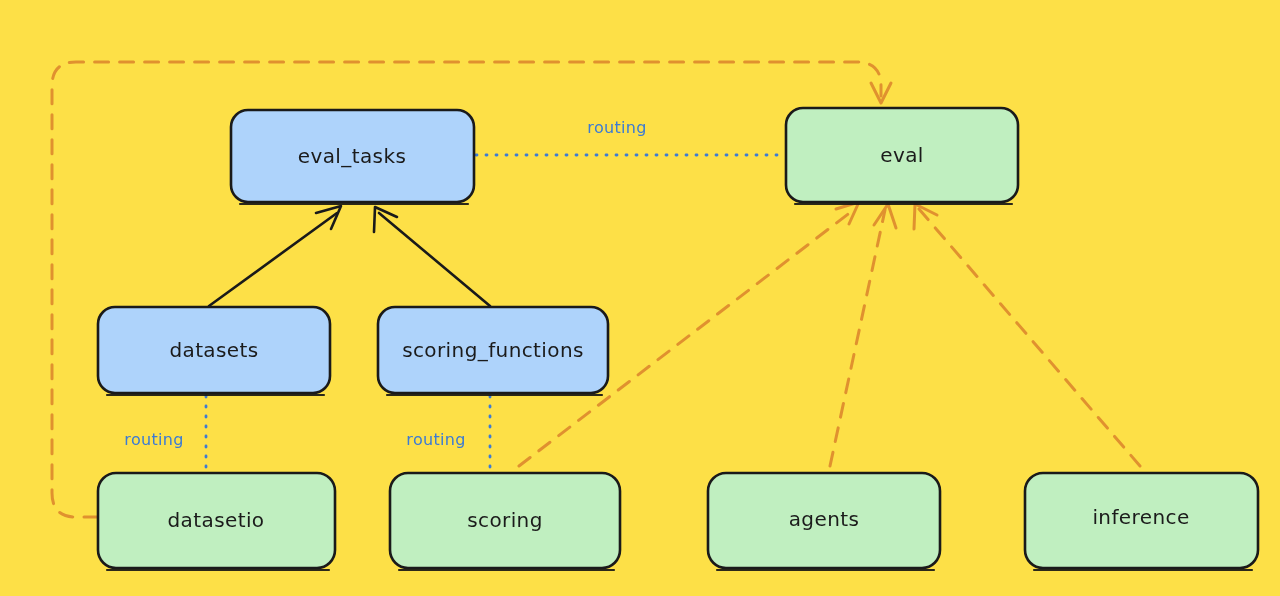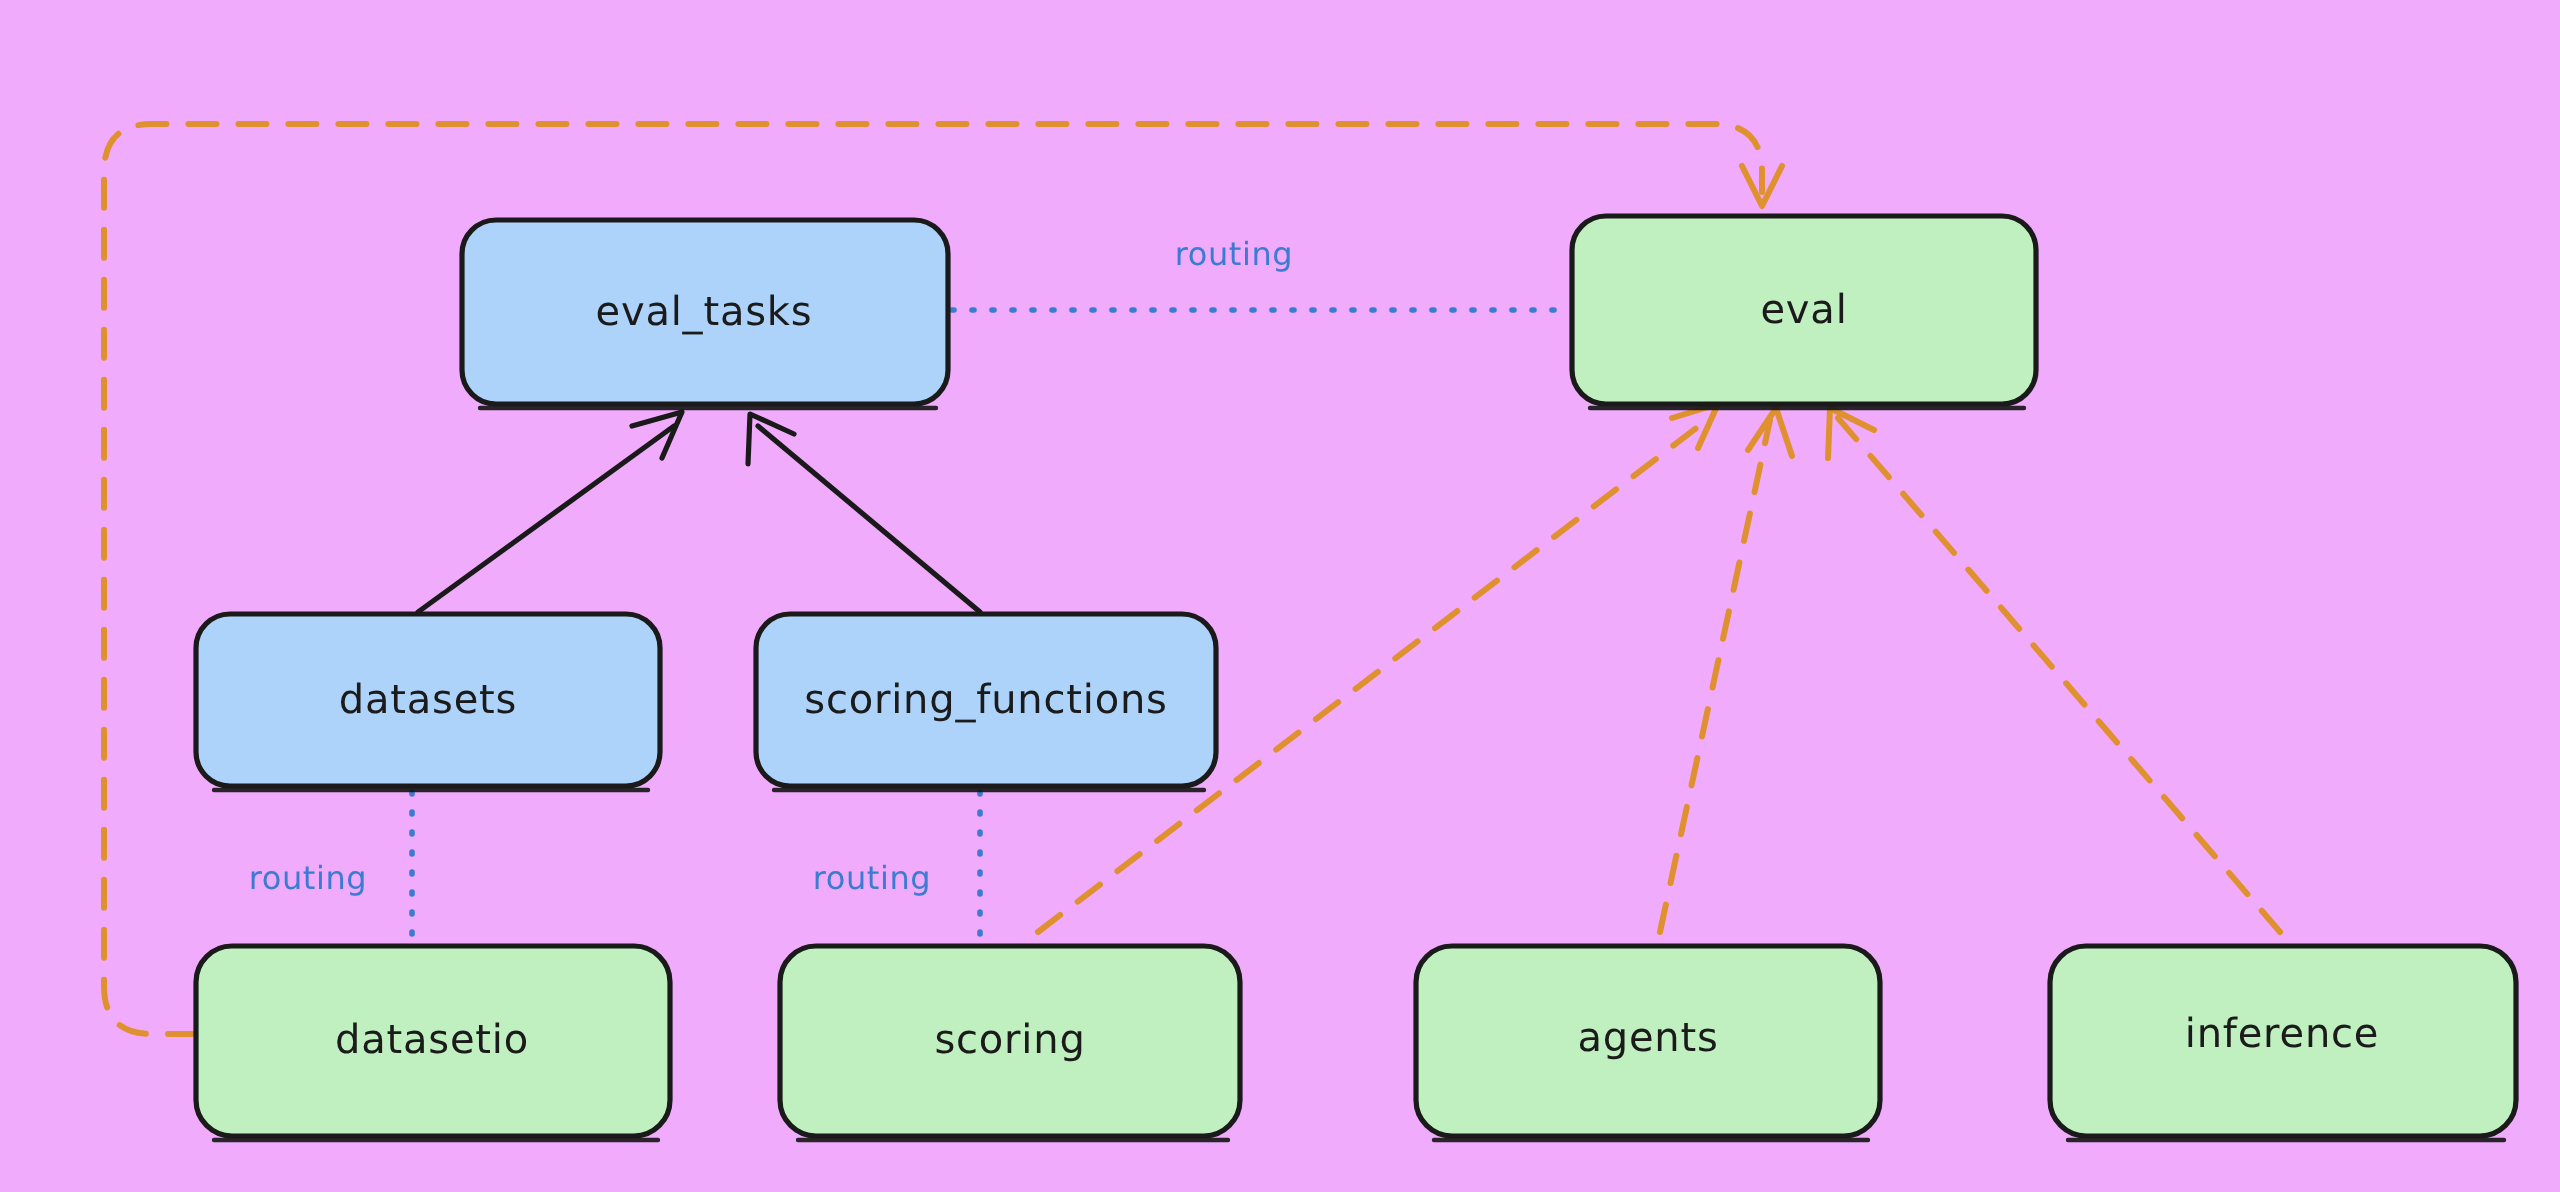--- a/index.html
+++ b/index.html
@@ -10,21 +10,21 @@
   body {
     width: 1280px;
     height: 596px;
     overflow: hidden;
     font-family: "DejaVu Sans", sans-serif;
   }
   #diagram-root {
     position: relative;
     width: 1280px;
     height: 596px;
-    background: #f0abfc;
+    background: #fde047;
   }
   svg#diagram-canvas {
     position: absolute;
     top: 0;
     left: 0;
     width: 1280px;
     height: 596px;
   }
   .node-label {
     font-family: "DejaVu Sans", sans-serif;

